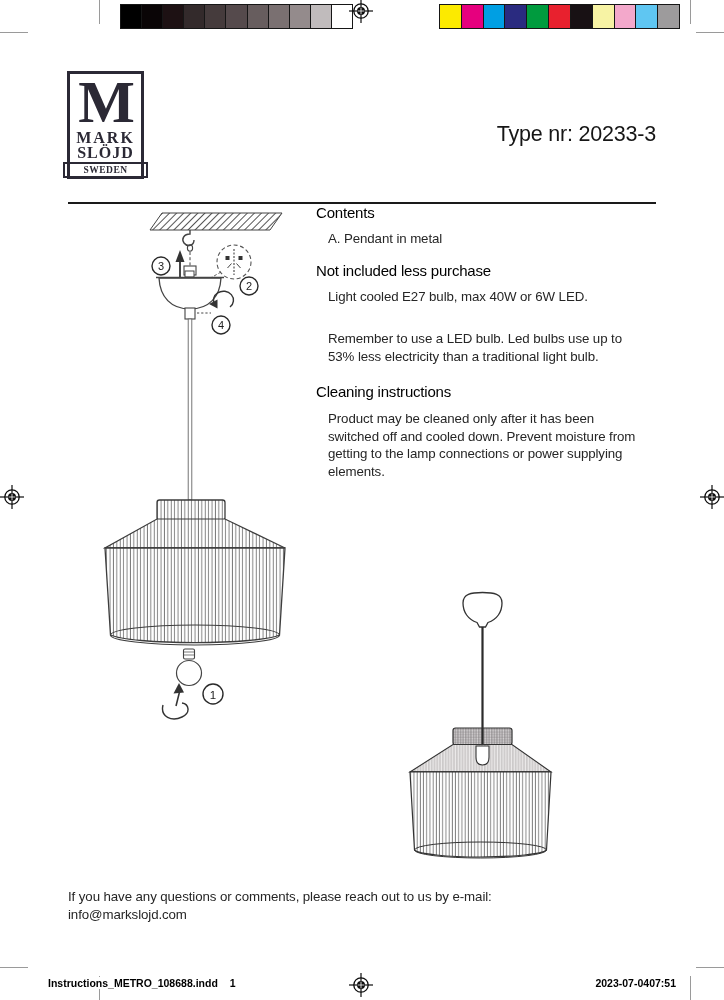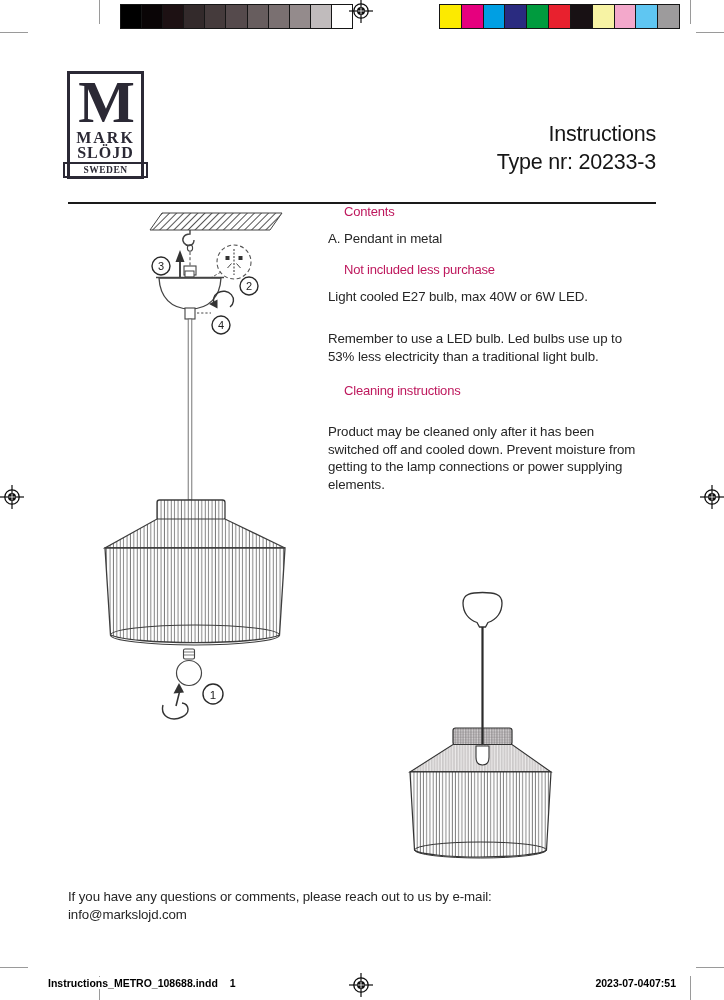--- a/index.html
+++ b/index.html
@@ -20,21 +20,21 @@
   .logo-m{font-size:60px;line-height:54px;margin-top:1px;letter-spacing:-2px;}
   .logo-mark{font-size:16px;line-height:15px;letter-spacing:2px;margin-top:1px;}
   .logo-slojd{font-size:16px;line-height:15px;letter-spacing:1px;}
   .logo-sweden{border:2px solid #2b2935;font-size:9.5px;line-height:10px;padding:1px 18px;
                margin-top:2px;letter-spacing:0.5px;}
   .title-block{position:absolute;right:68px;top:120px;text-align:right;font-size:21.5px;
                line-height:28px;color:#161616;letter-spacing:-0.2px;}
   .rule{position:absolute;left:68px;top:202px;width:588px;height:2px;background:#1a1a1a;}
 
   
-  .h{position:absolute;left:344px;width:340px;font-size:13px;color:#be185d;letter-spacing:-0.2px;}
+  .h{position:absolute;left:316px;width:340px;font-size:15px;color:#000000;letter-spacing:-0.2px;}
   .p{position:absolute;left:328px;width:345px;font-size:13.3px;line-height:17.6px;color:#262626;
      white-space:pre-wrap;letter-spacing:-0.1px;}
 
   .contact{position:absolute;left:68px;top:888px;width:480px;font-size:13.3px;line-height:17.8px;
            color:#262626;white-space:pre-wrap;letter-spacing:-0.1px;}
 
   .footer-left{position:absolute;left:44px;top:977px;display:flex;gap:12px;font-size:10.5px;
                font-weight:700;color:#000;background:#fff;padding:0 4px;z-index:3;text-align:center;}
   .footer-right{position:absolute;right:48px;top:977px;display:flex;font-size:10.5px;
                 font-weight:700;color:#000;z-index:3;}
@@ -125,35 +125,34 @@
   </div>
 
   <div class="logo">
     <div class="logo-m">M</div>
     <div class="logo-mark">MARK</div>
     <div class="logo-slojd">SLÖJD</div>
     <div class="logo-sweden">SWEDEN</div>
   </div>
 
   <div class="title-block">
-    <div>Instructions</div>
     <div>Type nr: 20233-3</div>
   </div>
   <div class="rule"></div>
 
   <div class="h" style="top:204px">Contents</div>
   <div class="p" style="top:230px">A. Pendant in metal</div>
 
   <div class="h" style="top:262px">Not included less purchase</div>
   <div class="p" style="top:288px">Light cooled E27 bulb, max 40W or 6W LED.</div>
   <div class="p" style="top:330px">Remember to use a LED bulb. Led bulbs use up to
 53% less electricity than a traditional light bulb.</div>
 
   <div class="h" style="top:383px">Cleaning instructions</div>
-  <div class="p" style="top:423px">Product may be cleaned only after it has been
+  <div class="p" style="top:410px">Product may be cleaned only after it has been
 switched off and cooled down. Prevent moisture from
 getting to the lamp connections or power supplying
 elements.</div>
 
   <svg class="illus" style="left:85px;top:205px" width="225" height="515" viewBox="0 0 225 515">
     <defs>
       <pattern id="ribsA" patternUnits="userSpaceOnUse" width="3.4" height="10">
         <rect width="3.4" height="10" fill="#ffffff"></rect>
         <line x1="1.2" y1="0" x2="1.2" y2="10" stroke="#4a4a4a" stroke-width="0.75"></line>
       </pattern>

